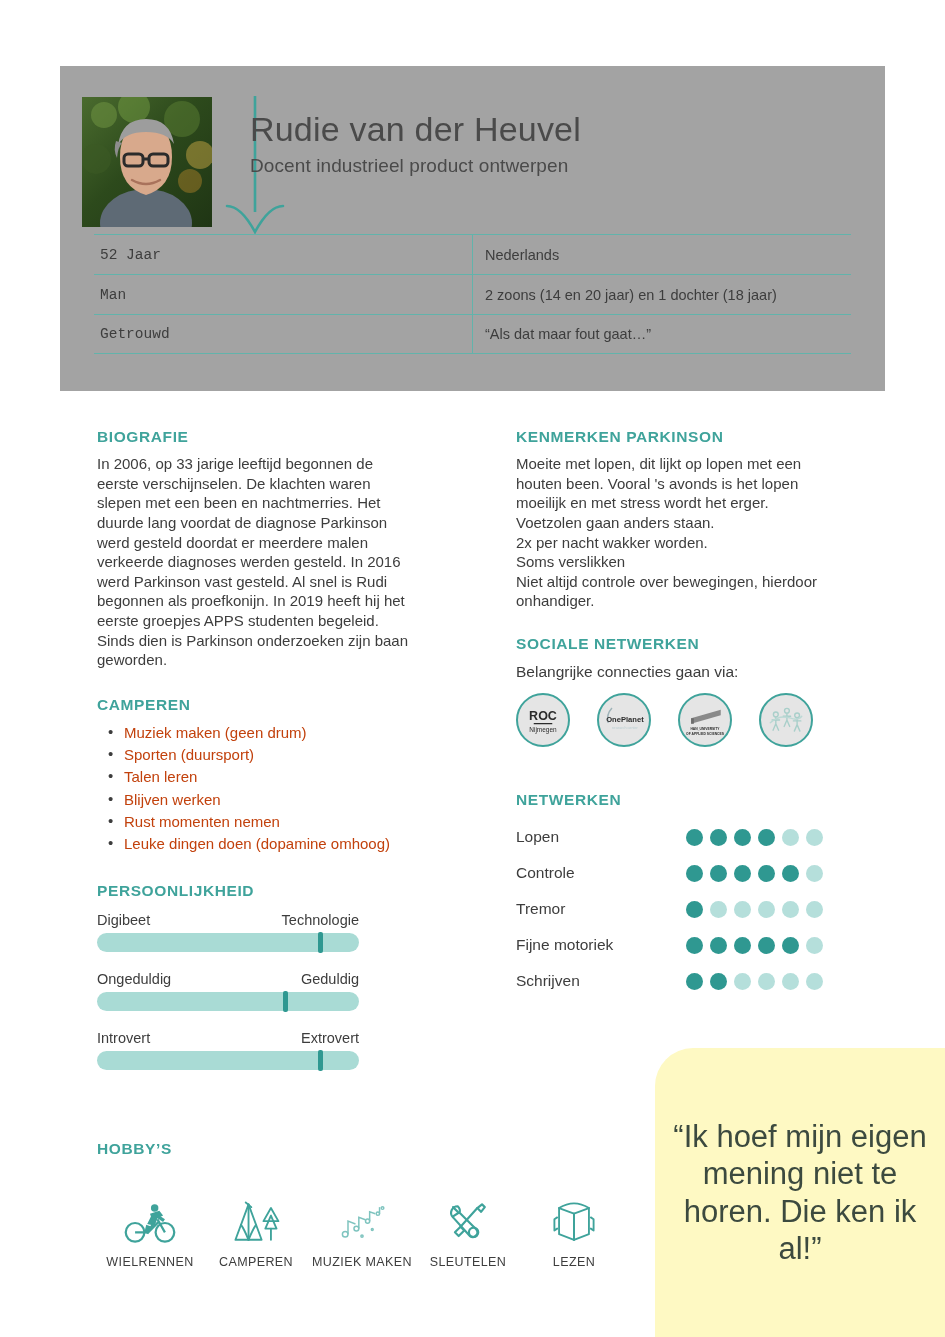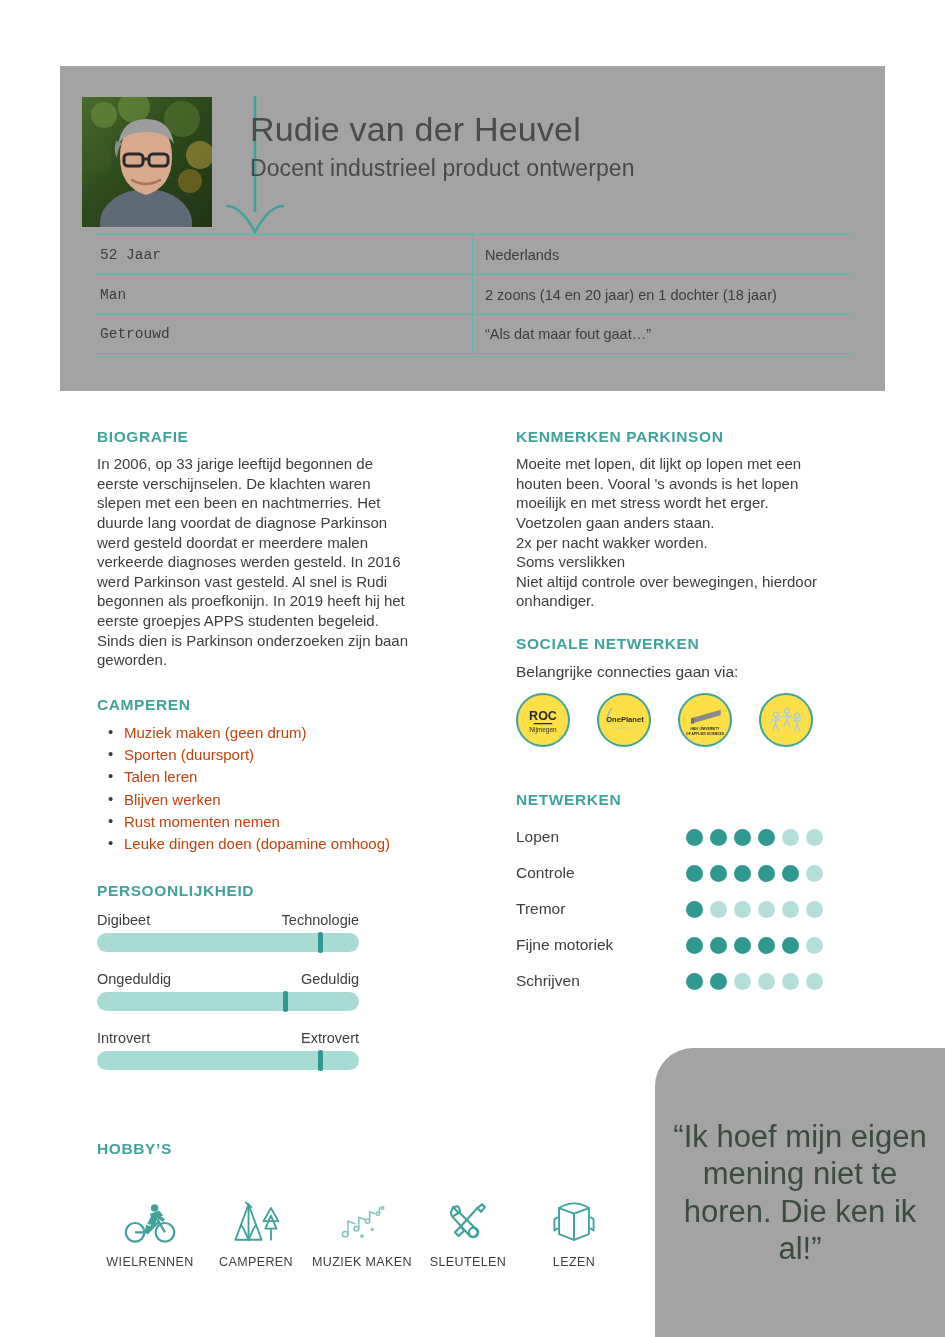--- a/index.html
+++ b/index.html
@@ -54,21 +54,21 @@
     top: 44px;
   }
   .person-name {
     font-size: 34px;
     font-weight: 400;
     color: #4a4a4a;
     letter-spacing: 0.2px;
     line-height: 1.15;
   }
   .person-role {
-    font-size: 23px;
+    font-size: 19px;
     font-weight: 400;
     color: #4a4a4a;
     margin-top: 6px;
     letter-spacing: 0.1px;
   }
 
   
   .facts {
     position: absolute;
     left: 34px;
@@ -179,21 +179,21 @@
   .circle-row { display: flex; gap: 27px; }
   .logo-circle {
     width: 54px;
     height: 54px;
     border: 2.2px solid #3fa39b;
     border-radius: 50%;
     display: flex;
     align-items: center;
     justify-content: center;
     overflow: hidden;
-    background: #fde047;
+    background: #e5e5e5;
   }
 
   
   .mob-list { margin-top: 10px; }
   .mob-row {
     display: flex;
     align-items: center;
     height: 36px;
   }
   .mob-label {
@@ -241,21 +241,21 @@
     white-space: nowrap;
   }
 
   
   .quote-box {
     position: absolute;
     left: 655px;
     top: 1048px;
     width: 290px;
     height: 289px;
-    background: #a3a3a3;
+    background: #fef9c3;
     border-top-left-radius: 38px;
     display: flex;
     align-items: center;
     justify-content: center;
     padding: 10px 16px;
   }
   .quote-text {
     font-size: 31px;
     line-height: 1.2;
     color: #3c4a3f;

